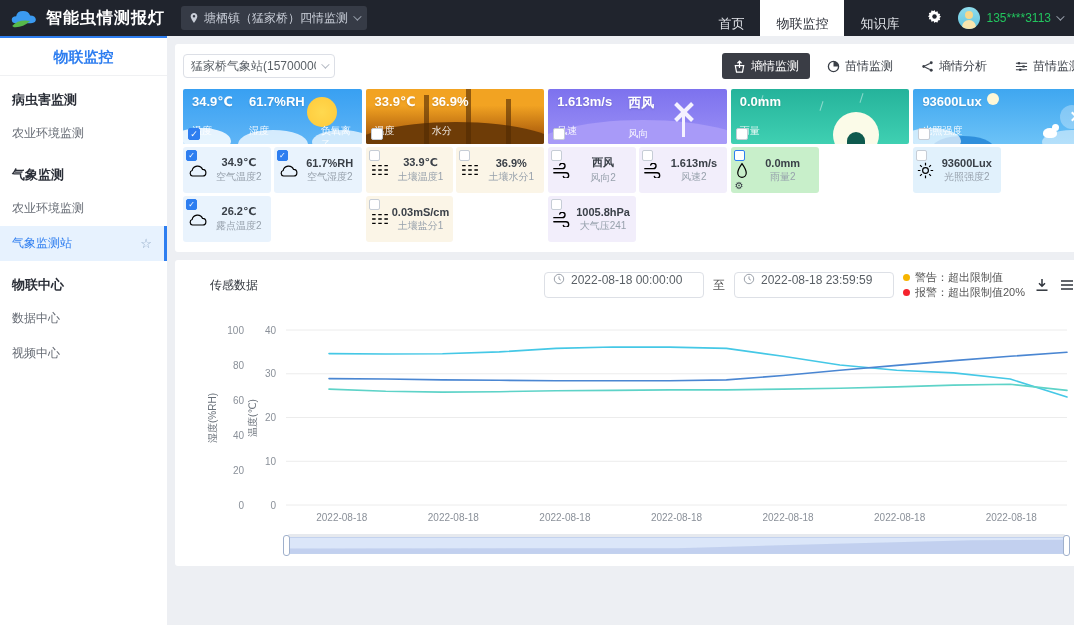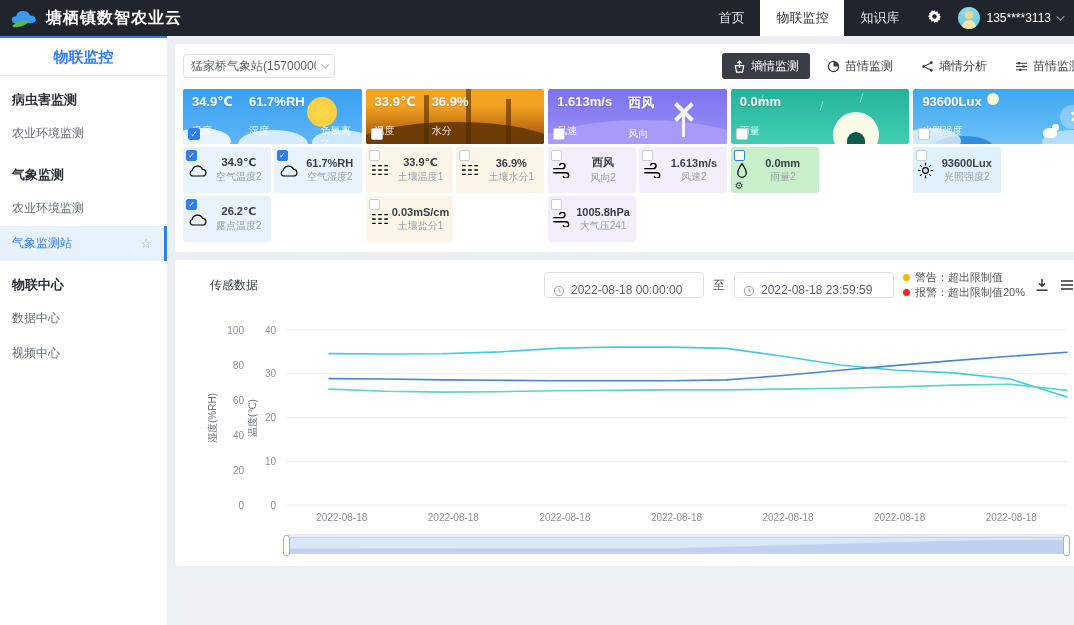--- a/index.html
+++ b/index.html
@@ -6,28 +6,28 @@
   html,body { width:1074px; height:625px; overflow:hidden;
     font-family:"Liberation Sans","DejaVu Sans",sans-serif; background:#edeff3; }
 
   
   .navbar { height:36px; background:#20242d; display:flex; align-items:center; }
   .logo { margin-left:10px; display:flex; }
   .brand { color:#fff; font-size:16px; font-weight:bold; letter-spacing:1px; margin:0 16px 0 8px; }
   .loc-select { background:#363b46; border-radius:3px; height:24px; padding:0 8px;
     color:#c9ced8; font-size:12px; display:flex; align-items:center; gap:5px; cursor:pointer; }
   .nav-spacer { flex:1; }
-  .nav-item { color:#e2e5ea; font-size:13px; padding:0 16px; height:36px; line-height:36px; cursor:pointer; }
+  .nav-item { color:#e2e5ea; font-size:13px; padding:6px 16px; height:36px; line-height:36px; cursor:pointer; }
   .nav-item.active { background:#fff; color:#2b2f38; }
   .nav-gear { color:#fff; font-size:15px; padding:0 12px; cursor:pointer; }
   .avatar { width:22px; height:22px; border-radius:50%; background:linear-gradient(180deg,#8fdcec,#64c6e0);
     position:relative; overflow:hidden; margin:0 6px 0 4px; }
   .avatar:before { content:""; position:absolute; left:7px; top:4px; width:8px; height:8px; border-radius:50%; background:#f6d88c; }
   .avatar:after { content:""; position:absolute; left:4px; top:13px; width:14px; height:10px; border-radius:7px 7px 0 0; background:#f9e6ad; }
-  .user-name { color:#ffffff; font-size:12px; margin-right:5px; }
+  .user-name { color:#22c55e; font-size:12px; margin-right:5px; }
   .chev { display:inline-block; width:6px; height:6px; border-right:1.5px solid currentColor;
     border-bottom:1.5px solid currentColor; transform:rotate(45deg) translateY(-2px); }
   .loc-select .chev,.user-chev { color:#9aa1ad; }
   .user-chev { margin-right:12px; }
 
   
   .layout { display:flex; height:589px; }
 
   
   .sidebar { width:167px; background:#fff; border-top:2px solid #2e7ef0; flex-shrink:0; }
@@ -112,21 +112,21 @@
   .tile .gear { position:absolute; left:4px; bottom:2px; font-size:10px; color:#3a4048; }
   .tint-0 { background:#e9f3fd; } .tint-1 { background:#fbf5e7; } .tint-2 { background:#f2eefb; }
   .tint-3 { background:#c8efca; } .tint-4 { background:#e1f1fc; }
 
   
   .panel-chart { padding:10px 25px; }
   .chart-header { display:flex; align-items:center; }
   .chart-title { font-size:12px; color:#2f343c; margin-left:10px; }
   .chart-controls { margin-left:auto; display:flex; align-items:center; gap:9px; }
   .date-input { border:1px solid #dde0e6; border-radius:4px; height:26px; width:160px;
-    display:flex; align-items:flex-end; gap:6px; padding:0 8px; color:#8a919c; }
+    display:flex; align-items:flex-start; gap:6px; padding:0 8px; color:#8a919c; }
   .date-input input { border:none; outline:none; font-size:12px; color:#5a6066; width:100%;
     font-family:inherit; background:transparent; }
   .to-label { font-size:12px; color:#555; }
   .legend { font-size:11px; color:#555; line-height:15px; }
   .legend-row { display:flex; align-items:center; gap:5px; }
   .dot { width:7px; height:7px; border-radius:50%; }
   .icon-btn { color:#2f343c; display:flex; cursor:pointer; }
   .chart-svg { display:block; margin-top:18px; }
 
   
@@ -141,21 +141,30 @@
 </head>
 <body>
 
 <div class="navbar">
   <span class="logo">
     <svg width="28" height="24" viewBox="0 0 32 26">
       <path d="M7 19 Q2 19 2 15 Q2 11 7 11 Q8 5 15 5 Q21 5 23 10 Q29 10 29.5 14.5 Q30 18.5 24 19 Z" fill="#3b9af0"></path>
       <path d="M2.5 22 Q10 14 23 16.5 Q14 24.5 4.5 23.5 Z" fill="#57b94b"></path>
     </svg>
   </span>
-  <span class="brand">塘栖镇数智农业云</span>
+  <span class="brand">智能虫情测报灯</span>
+  <div class="loc-select">
+    <span style="display:flex;color:#c9ced8;">
+      <svg width="10" height="12" viewBox="0 0 12 14">
+          <path d="M6 1C3.8 1 2 2.8 2 5c0 2.8 4 8 4 8s4-5.2 4-8c0-2.2-1.8-4-4-4zm0 5.5A1.5 1.5 0 1 1 6 3.5a1.5 1.5 0 0 1 0 3z" fill="currentColor"></path>
+        </svg>
+    </span>
+    <span>塘栖镇（猛家桥）四情监测</span>
+    <span class="chev"></span>
+  </div>
   <div class="nav-spacer"></div>
   <div style="display:flex;align-items:center;">
       <div class="nav-item ">首页</div>
       <div class="nav-item active">物联监控</div>
       <div class="nav-item ">知识库</div>
     </div>
   <span class="nav-gear">
     <svg width="15" height="15" viewBox="0 0 16 16">
         <path d="M8 1l1 2.1 2.3-.6.4 2.3 2.3.4-.6 2.3L15 8l-1.6 1.5.6 2.3-2.3.4-.4 2.3-2.3-.6L8 15l-1-2.1-2.3.6-.4-2.3-2.3-.4.6-2.3L1 8l1.6-1.5-.6-2.3 2.3-.4.4-2.3 2.3.6z" fill="currentColor"></path>
         <circle cx="8" cy="8" r="2.4" fill="#20242d"></circle>

